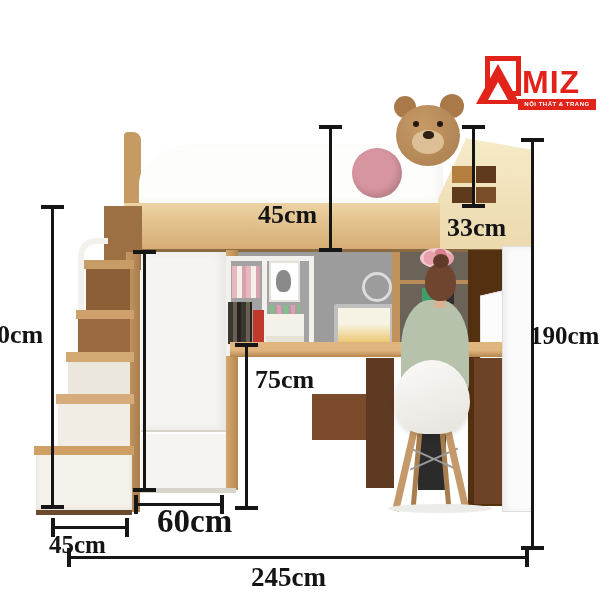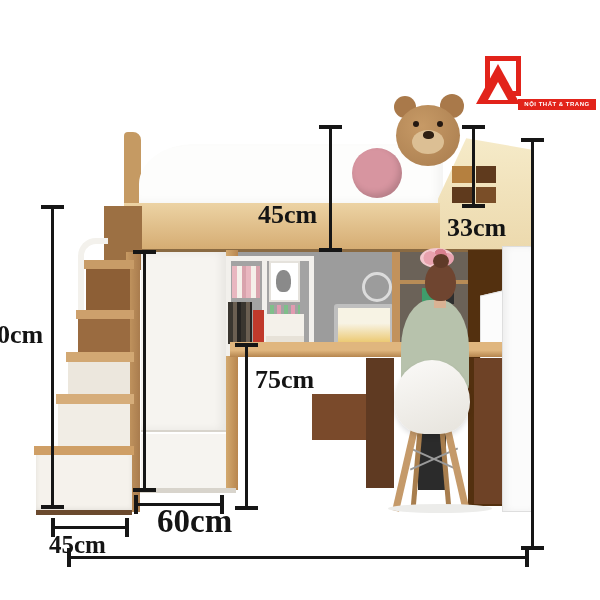--- a/index.html
+++ b/index.html
@@ -143,23 +143,26 @@
   <div class="vline" style="left:245px;top:345px;height:163px;"></div>
   <div class="vline" style="left:531px;top:140px;height:408px;"></div>
   <div class="hline" style="left:135px;top:503px;width:88px;"></div>
   <div class="hline" style="left:52px;top:526px;width:76px;"></div>
   <div class="hline" style="left:68px;top:556px;width:460px;"></div>
 
   <div class="dim-label" style="left:258px;top:202px;">45cm</div>
   <div class="dim-label" style="left:447px;top:215px;">33cm</div>
   <div class="dim-label" style="left:-3px;top:322px;">0cm</div>
   <div class="dim-label" style="left:255px;top:367px;">75cm</div>
+  <div class="dim-label" style="left:530px;top:323px;font-size:25px;">190cm</div>
   <div class="dim-label" style="left:157px;top:505px;font-size:33px;">60cm</div>
   <div class="dim-label" style="left:49px;top:532px;font-size:25px;">45cm</div>
+  <div class="dim-label" style="left:251px;top:564px;font-size:27px;">245cm</div>
 
   <div class="logo">
     <div class="logo-frame"></div>
     <div class="logo-a"></div>
     <div class="logo-a-inner"></div>
+    <div class="logo-miz">MIZ</div>
     <div class="logo-banner">NỘI THẤT &amp; TRANG TRÍ</div>
   </div>
 
 </div>
 
 </body></html>

